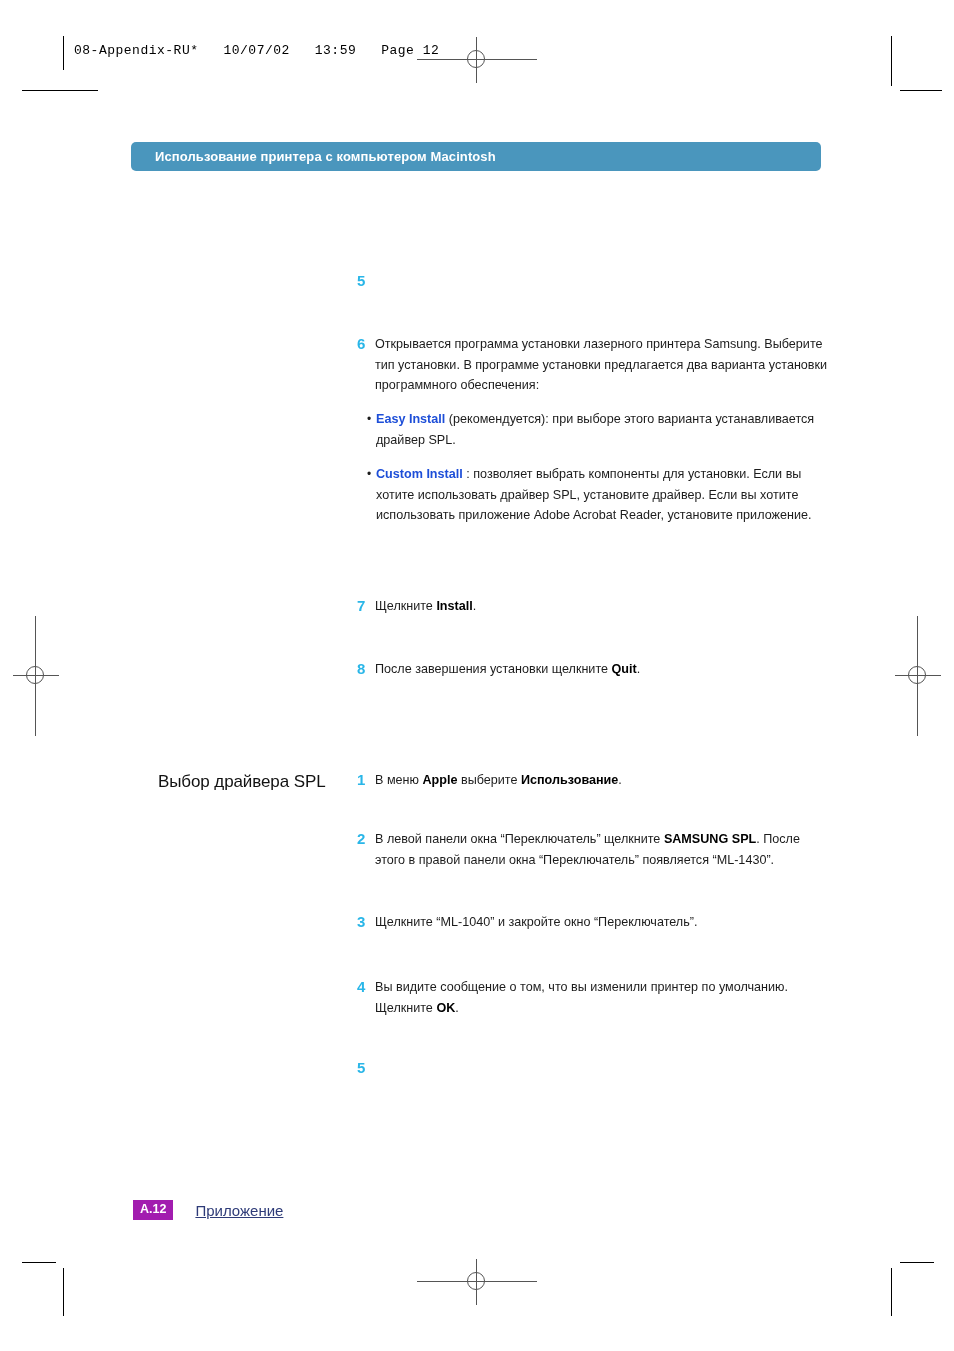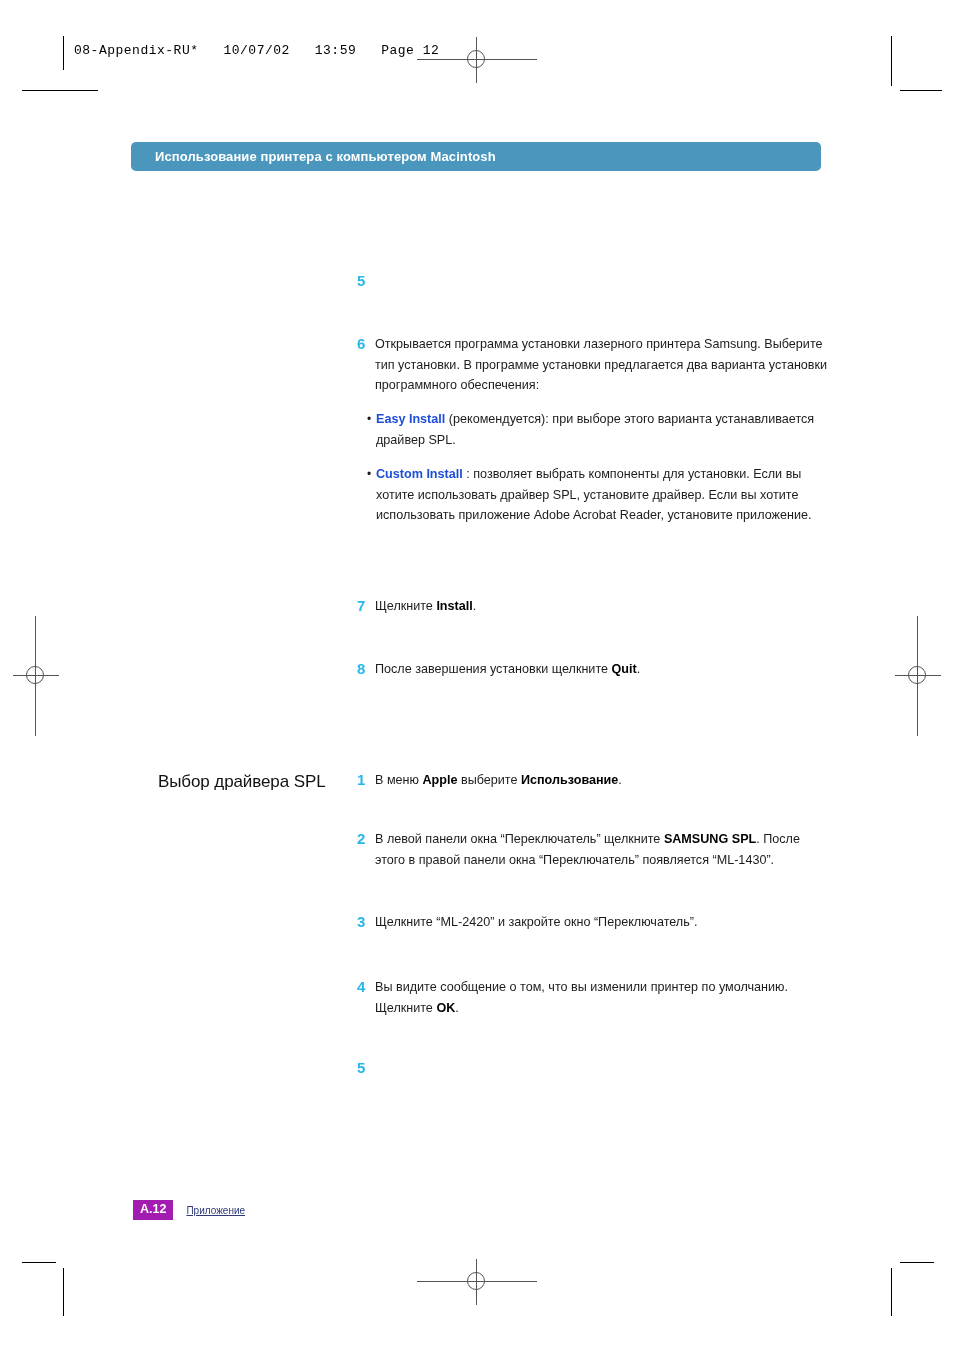--- a/index.html
+++ b/index.html
@@ -162,22 +162,22 @@
   }
   .folio-badge {
     background: #3f4a52;
     color: #ffffff;
     font-size: 12.5px;
     font-weight: bold;
     padding: 3px 7px 4px 7px;
     line-height: 13px;
   }
   .folio-label {
-    margin-left: 13px;
-    font-size: 10px;
+    margin-left: 22px;
+    font-size: 15px;
     color: #2e3b78;
     text-decoration: underline;
   }
 </style>
 </head>
 <body>
 
 <div class="crop-line crop-v" style="left:63px; top:36px; height:34px;"></div>
 <div class="crop-line crop-h" style="left:22px; top:90px; width:76px;"></div>
 <div class="crop-line crop-v" style="left:891px; top:36px; height:50px;"></div>
@@ -253,21 +253,21 @@
     <span class="step-body"><span>В меню </span><b>Apple</b><span> выберите </span><b>Использование</b><span>.</span></span>
   </div>
 
   <div class="step" style="left:357px; top:829px; width:470px;">
     <span class="step-num" style="color: rgb(41, 182, 232);">2</span>
     <span class="step-body"><span>В левой панели окна “Переключатель” щелкните </span><b>SAMSUNG SPL</b><span>. После этого в правой панели окна “Переключатель” появляется “ML-1430”.</span></span>
   </div>
 
   <div class="step" style="left:357px; top:912px; width:460px;">
     <span class="step-num" style="color: rgb(41, 182, 232);">3</span>
-    <span class="step-body"><span>Щелкните “ML-2420” и закройте окно “Переключатель”.</span></span>
+    <span class="step-body"><span>Щелкните “ML-1040” и закройте окно “Переключатель”.</span></span>
   </div>
 
   <div class="step" style="left:357px; top:977px; width:450px;">
     <span class="step-num" style="color: rgb(41, 182, 232);">4</span>
     <span class="step-body"><span>Вы видите сообщение о том, что вы изменили принтер по умолчанию. Щелкните </span><b>OK</b><span>.</span></span>
   </div>
 
   <div class="step" style="left:357px; top:1058px; width:460px;">
     <span class="step-num" style="color: rgb(41, 182, 232);">5</span>
   </div>

